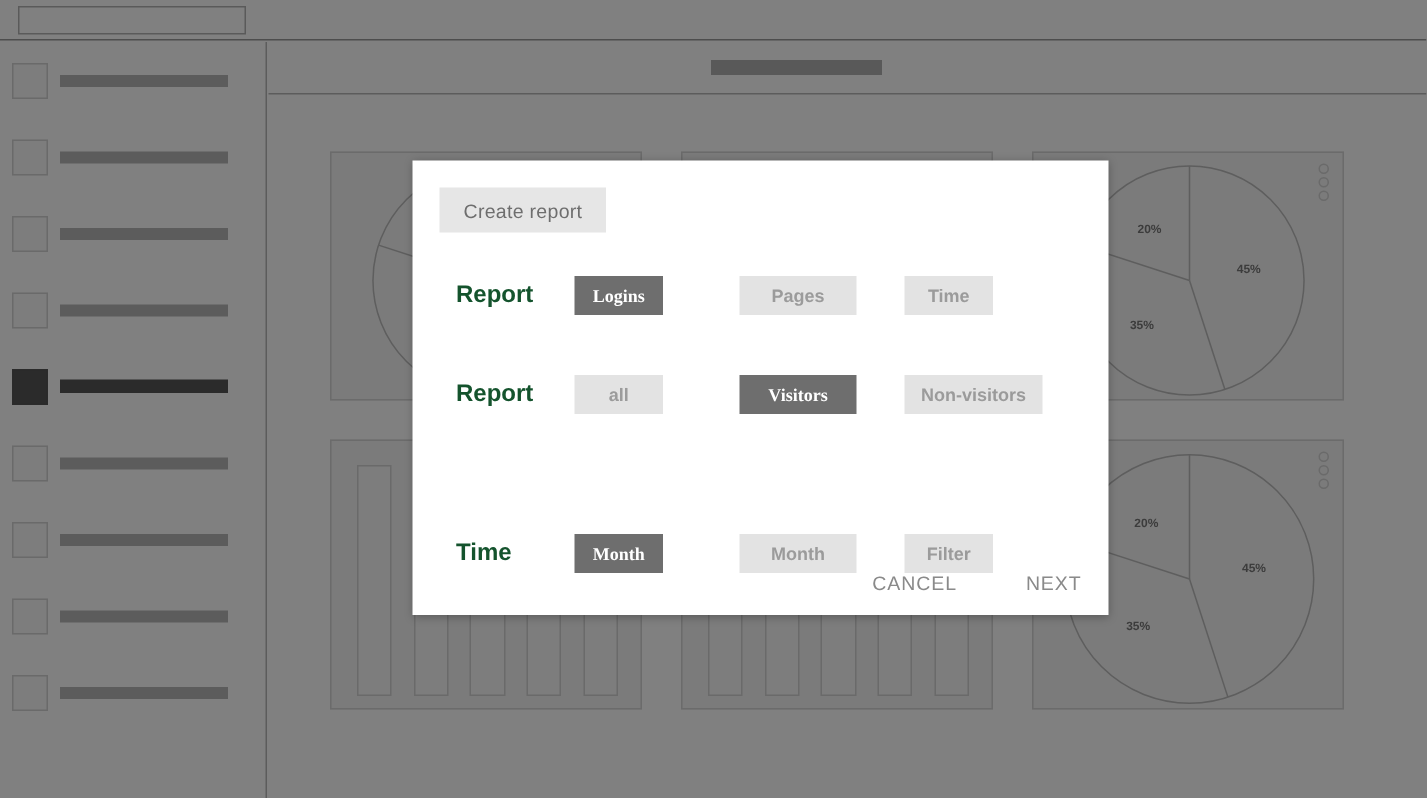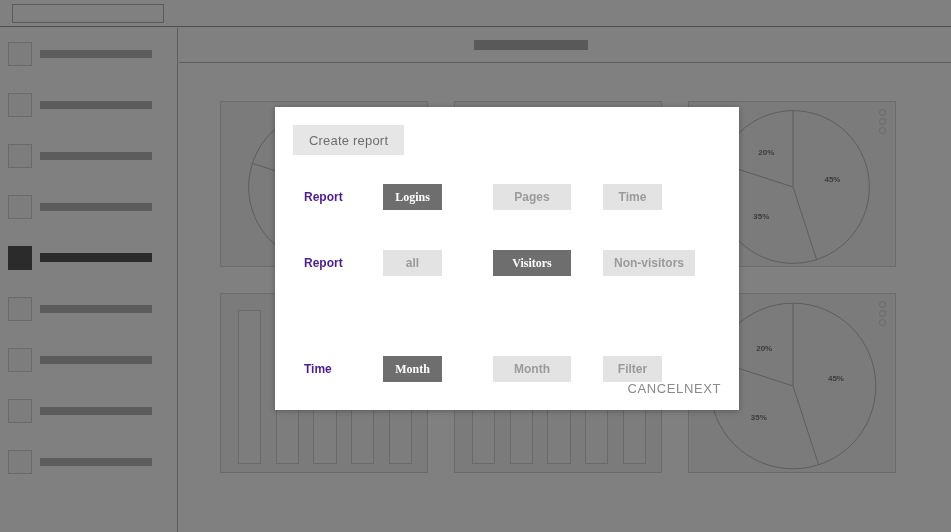--- a/index.html
+++ b/index.html
@@ -84,37 +84,37 @@
   }
   .modal-title {
     position: absolute; left: 18px; top: 18px; height: 30px;
     padding: 0 16px; background: #e6e6e6; color: #6e6e6e;
     font-size: 13px; display: flex; align-items: center; letter-spacing: .2px;
   }
   .row { position: absolute; left: 0; width: 464px; height: 26px; }
   .row-label {
     position: absolute; left: 29px; top: 0; height: 26px;
     display: flex; align-items: center;
-    font-size: 12px; color: #4c1d95; font-weight: bold;
+    font-size: 16px; color: #14532d; font-weight: bold;
   }
   .chip {
     position: absolute; top: 0; height: 26px;
     display: flex; align-items: center; justify-content: center;
     font-size: 12px; font-weight: bold;
     background: #e3e3e3; color: #9b9b9b;
   }
   .chip.sel { background: #6e6e6e; color: #ffffff; font-family: Liberation Serif, serif; }
   .chip.c1 { left: 108px; width: 59px; }
   .chip.c2 { left: 218px; width: 78px; }
   .chip.c3 { left: 328px; width: 59px; }
   .chip.wide { width: 92px; }
 
   .modal-actions {
     position: absolute; right: 18px; bottom: 14px;
-    display: flex; align-items: center; 
+    display: flex; align-items: center; gap: 46px;
   }
   .flat-btn {
     background: none; border: none; cursor: pointer;
     font-family: "Liberation Sans", sans-serif;
     font-size: 13px; color: #8a8a8a; letter-spacing: .6px;
   }
 </style>
 </head>
 <body>
 

